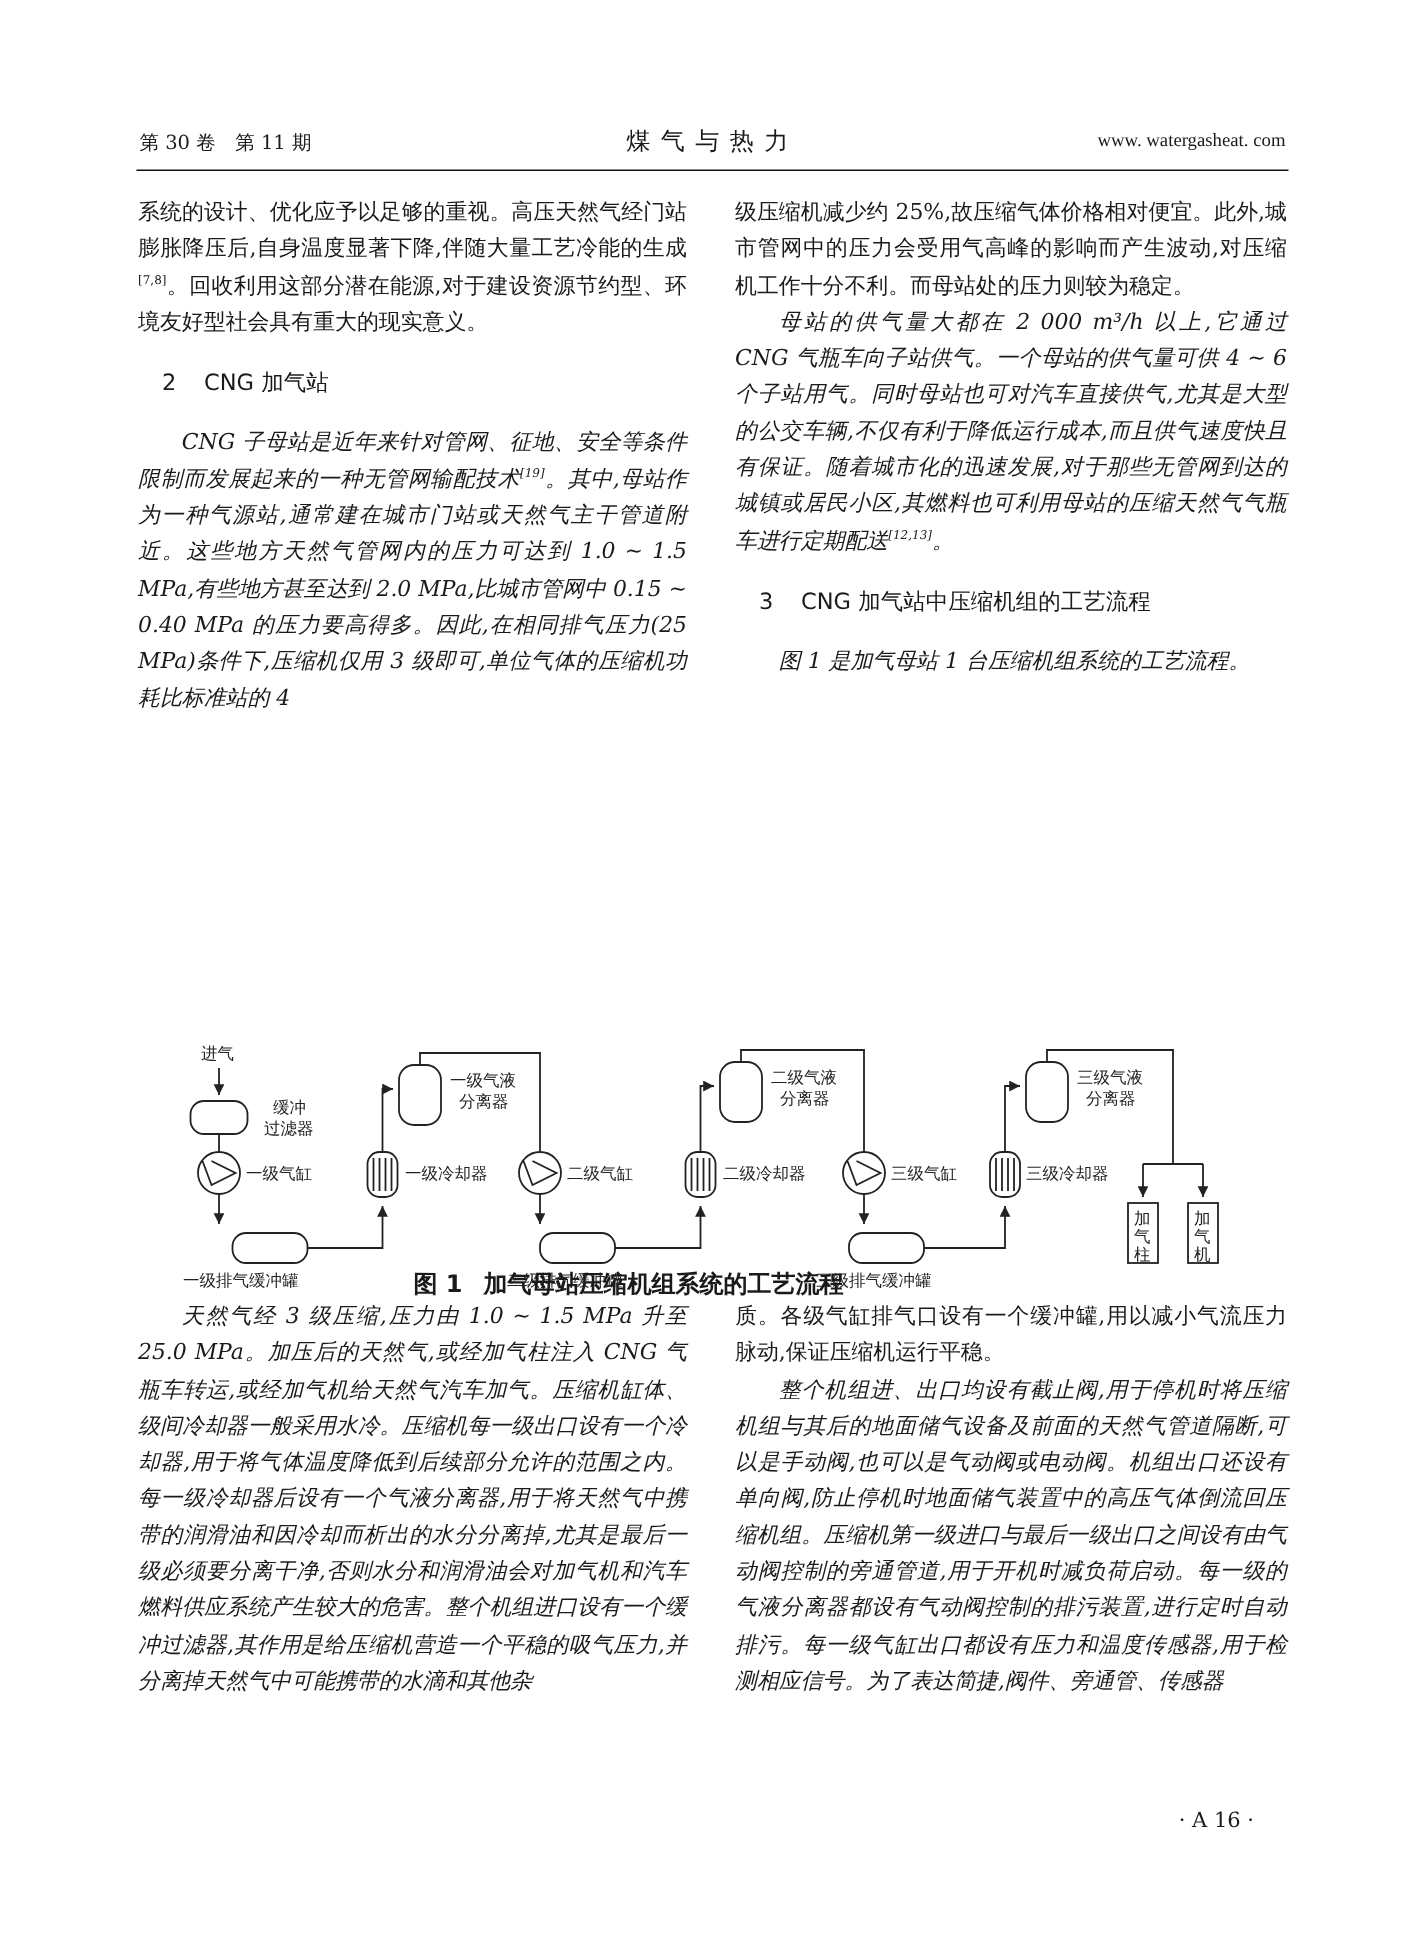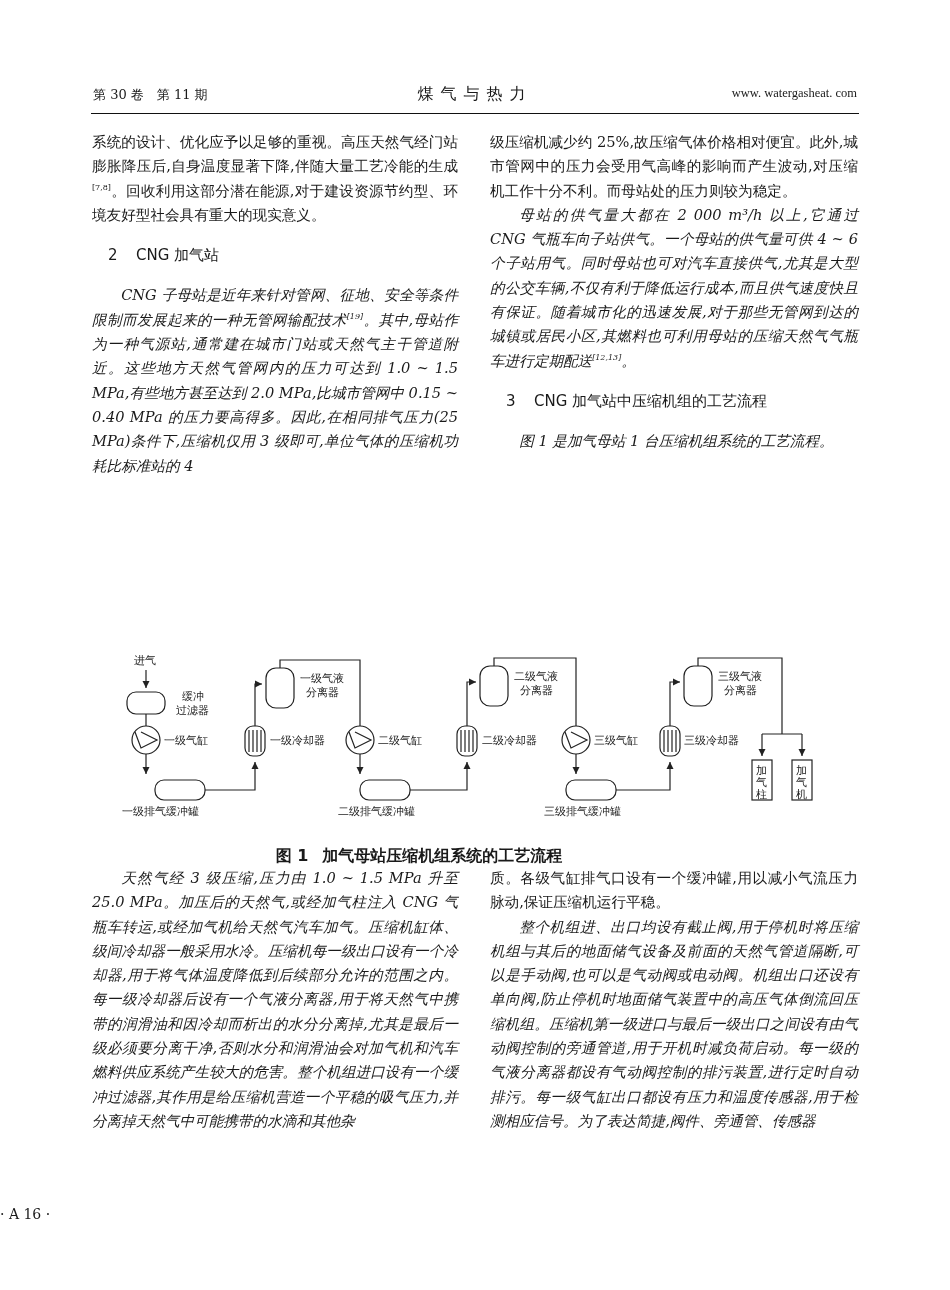--- a/index.html
+++ b/index.html
@@ -13,26 +13,26 @@
   .col { position:absolute; font-size:14.6px; line-height:24.3px; text-align:justify; }
   .col p { margin:0; }
   .col .ind { text-indent:2em;font-style:italic; }
   .col .h { font-family:"DejaVu Sans","Liberation Sans",sans-serif; font-size:15px; margin:16px; }
   .col .h .num { display:inline-block; width:28px; }
   .cite { font-size:8px; vertical-align:super; line-height:0; }
   #col-l1 { left:92px; top:130px; width:366px; }
   #col-r1 { left:490px; top:130px; width:368px; }
   #col-l2 { left:92px; top:866px; width:366px; }
   #col-r2 { left:490px; top:866px; width:368px; }
-  .figure { position:absolute; left:110px; top:650px; width:740px; height:176px; }
+  .figure { position:absolute; left:110px; top:692px; width:740px; height:176px; }
   .figure svg { width:740px; height:176px; }
   .fig-caption { position:absolute; left:0; top:846px; width:838px; text-align:center;
                  font-family:"DejaVu Sans","Liberation Sans",sans-serif; font-size:16px; font-weight:bold; }
   .fig-caption .lbl { margin-right:14px; }
-  .folio { position:absolute; left:0; top:1206px; width:836px; text-align:left; font-size:14px; }
+  .folio { position:absolute; left:0; top:1206px; width:836px; text-align:right; font-size:14px; }
   svg text { font-family:"DejaVu Serif","Liberation Serif",serif; font-size:11px; fill:#222; }
 </style>
 </head>
 <body>
 
 <div class="header">
   <span class="left">第 30 卷　第 11 期</span>
   <span class="center">煤气与热力</span>
   <span class="right">www. watergasheat. com</span>
 </div>

